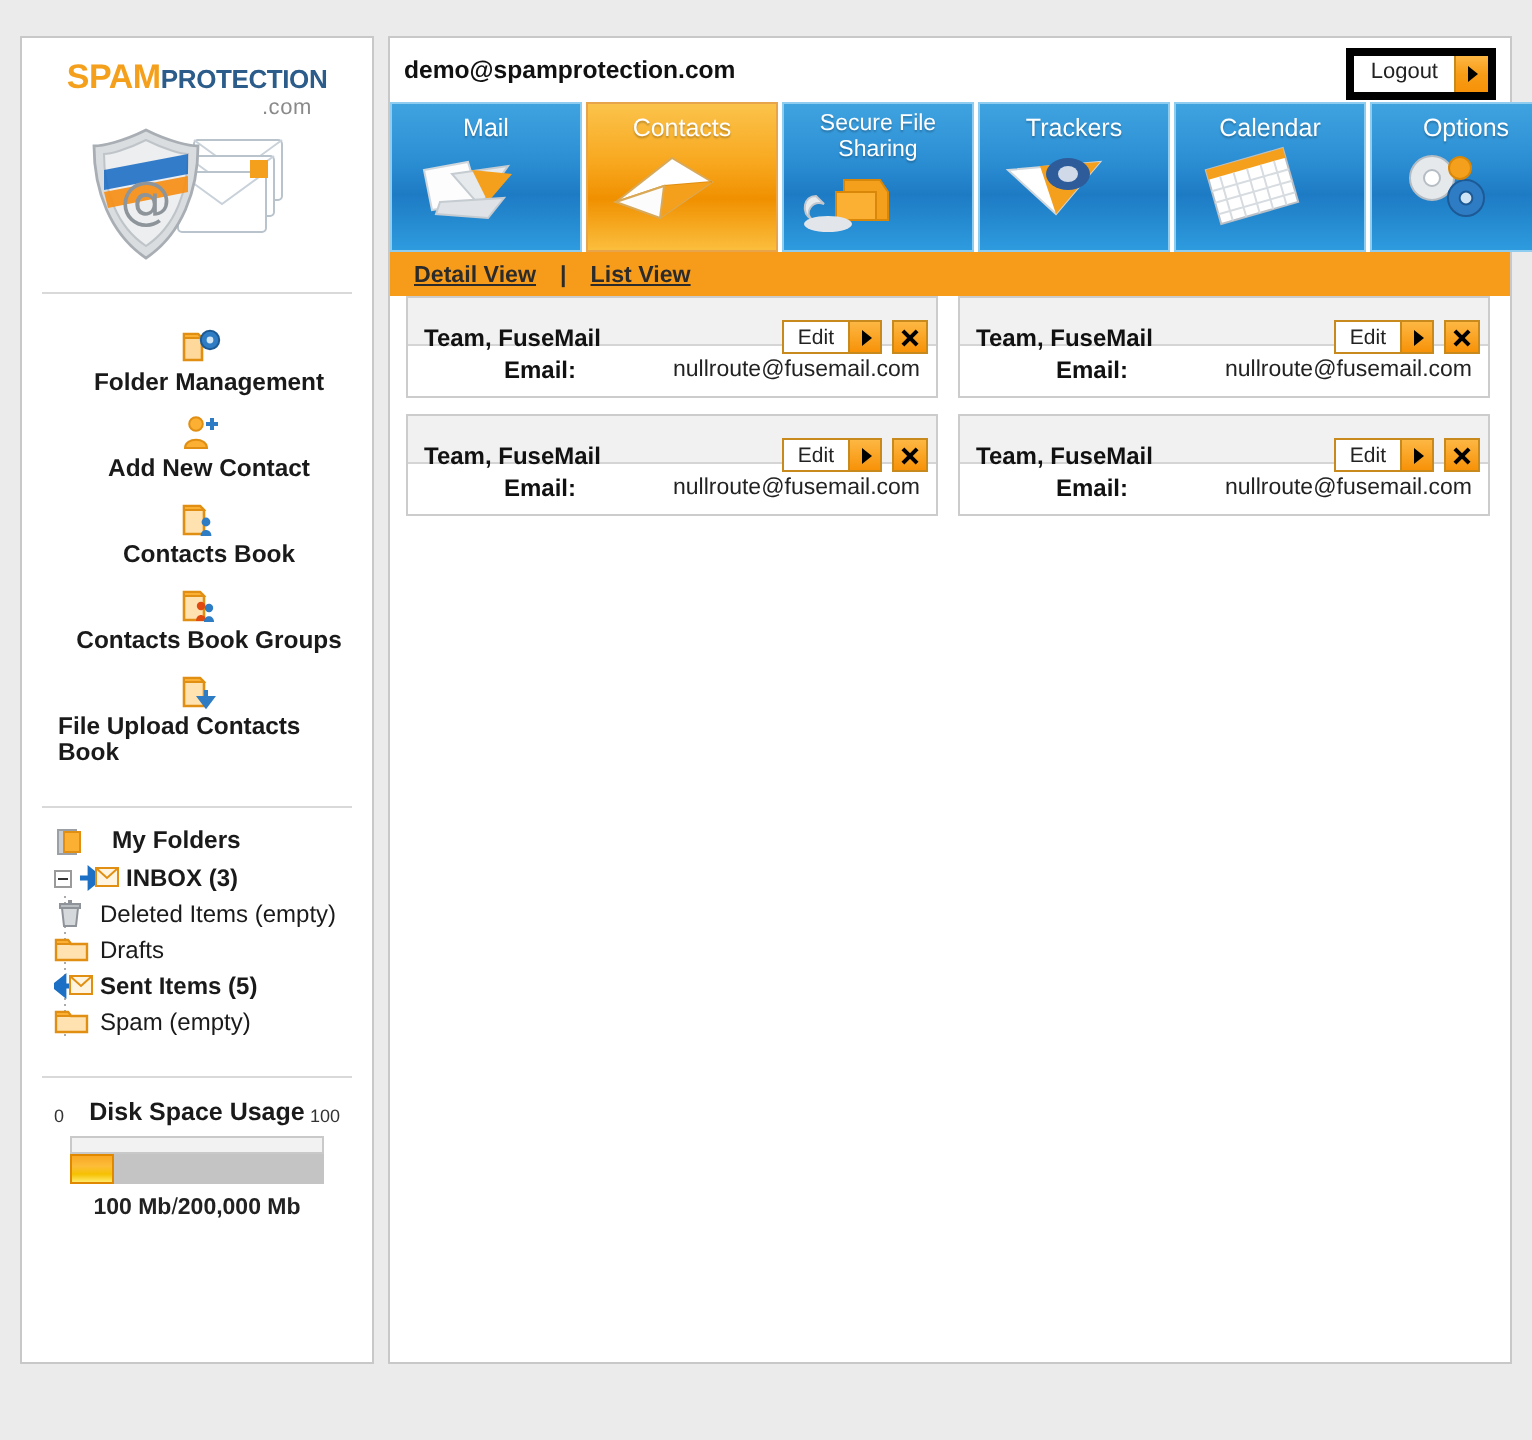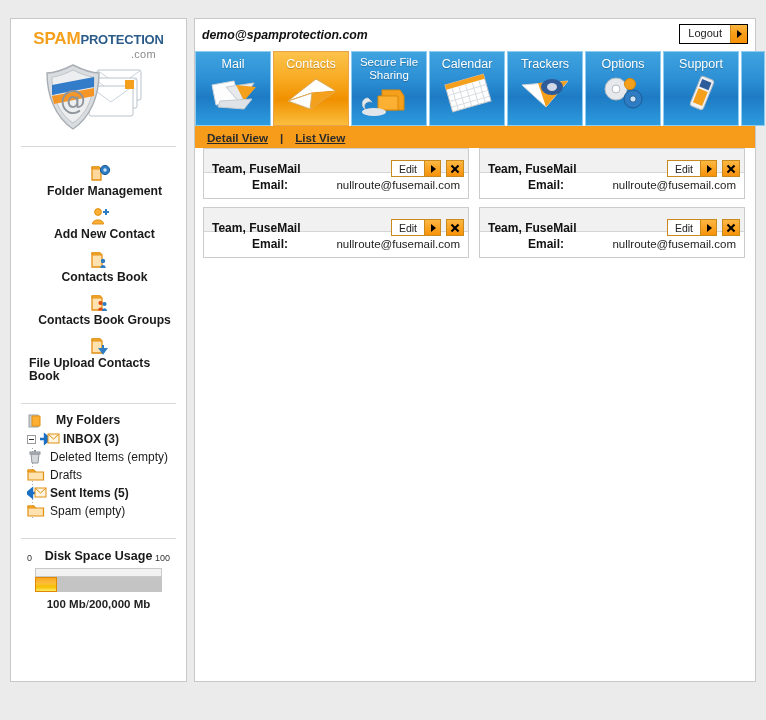--- a/index.html
+++ b/index.html
@@ -91,46 +91,46 @@
   #main {
     position: absolute;
     left: 194px; top: 18px;
     width: 562px; height: 664px;
     background: #fff;
     border: 1px solid #c8c8c8;
   }
   .topbar { position: relative; height: 32px; }
   .user-email {
     position: absolute; left: 7px; top: 9px;
-    font-size: 12.3px; font-weight: bold; color: #111; font-style: italic;
+    font-size: 12.3px; font-weight: bold; color: #111;
   }
   .logout-wrap {
     position: absolute; right: 7px; top: 5px;
     display: flex; align-items: stretch;
-    border: 1px solid #000000;
+    border: 4px solid #000000;
   }
   .logout-btn {
     background: #fff; font-size: 11px; color: #222;
     padding: 2px 8px 3px 8px; line-height: 13px; cursor: pointer;
   }
   .arrow-btn {
     width: 17px;
     background: linear-gradient(to bottom, #FDB743 0%, #F79C17 50%, #F79208 100%);
     border-left: 1px solid #C98A1D;
     position: relative; cursor: pointer;
   }
   .arrow-btn::after {
     content: ""; position: absolute; left: 6px; top: 50%; margin-top: -4px;
     border-left: 5px solid #000; border-top: 4px solid transparent; border-bottom: 4px solid transparent;
   }
 
   
   .tabs { display: flex; padding: 0 0 0 0; height: 75px; align-items: stretch; }
   .tab {
-    flex: 0 0 auto; width: 76px; margin-right: 2px;
+    flex: 0 0 auto; width: 96px; margin-right: 2px;
     background: linear-gradient(to bottom, #3FA3E0 0%, #2C8FD4 38%, #1D7BC4 62%, #2E9BDF 100%);
     border: 1px solid #8ecdf0;
     display: flex; flex-direction: column; align-items: center;
     position: relative; cursor: pointer; overflow: hidden;
   }
   .tab.active {
     background: linear-gradient(to bottom, #FBC34B 0%, #F8A81F 40%, #F09000 65%, #FBBE3D 100%);
     border: 1px solid #e8a44a;
   }
   .tab.partial { width: 24px; margin-right: 0; }
@@ -408,41 +408,41 @@
           <svg width="76" height="40" viewBox="0 0 76 40">
             <path d="M16 16 C10 16 8 24 14 28 C10 24 14 18 20 20 Z" fill="#e9ecef" stroke="#c2c8ce"></path>
             <path d="M30 8 h18 l4 6 v14 h-22 z" fill="#F5A01C" stroke="#D98708"></path>
             <path d="M26 14 h20 v14 h-20 z" fill="#FBB034" stroke="#D98708"></path>
             <ellipse cx="22" cy="30" rx="12" ry="4" fill="#e2e6ea"></ellipse>
           </svg>
         </div>
       </div>
 
       <div class="tab">
+        <div class="tab-label">Trackers</div>
+        <div class="tab-icon">
+          <svg width="76" height="46" viewBox="0 0 76 46">
+            <path d="M14 14 L60 10 L38 36 Z" fill="#fff" stroke="#cfd6dc"></path>
+            <path d="M30 12 L60 10 L38 36 Z" fill="#F5A01C"></path>
+            <ellipse cx="44" cy="16" rx="11" ry="8" fill="#2E5C9A"></ellipse>
+            <ellipse cx="44" cy="16" rx="5" ry="4" fill="#cfd9e8"></ellipse>
+          </svg>
+        </div>
+      </div>
+
+      <div class="tab">
         <div class="tab-label">Calendar</div>
         <div class="tab-icon">
           <svg width="76" height="46" viewBox="0 0 76 46">
             <g transform="rotate(-16 38 22)">
               <rect x="18" y="8" width="40" height="28" fill="#fff" stroke="#b9c0c7"></rect>
               <rect x="18" y="8" width="40" height="5" fill="#F5A01C"></rect>
               <path d="M24 13 v23 M31 13 v23 M38 13 v23 M45 13 v23 M52 13 v23" stroke="#d7dce1"></path>
               <path d="M18 19 h40 M18 25 h40 M18 31 h40" stroke="#d7dce1"></path>
             </g>
-          </svg>
-        </div>
-      </div>
-
-      <div class="tab">
-        <div class="tab-label">Trackers</div>
-        <div class="tab-icon">
-          <svg width="76" height="46" viewBox="0 0 76 46">
-            <path d="M14 14 L60 10 L38 36 Z" fill="#fff" stroke="#cfd6dc"></path>
-            <path d="M30 12 L60 10 L38 36 Z" fill="#F5A01C"></path>
-            <ellipse cx="44" cy="16" rx="11" ry="8" fill="#2E5C9A"></ellipse>
-            <ellipse cx="44" cy="16" rx="5" ry="4" fill="#cfd9e8"></ellipse>
           </svg>
         </div>
       </div>
 
       <div class="tab">
         <div class="tab-label">Options</div>
         <div class="tab-icon">
           <svg width="76" height="46" viewBox="0 0 76 46">
             <g fill="#e6e9ec" stroke="#b5bcc3">
               <circle cx="30" cy="18" r="11"></circle>

